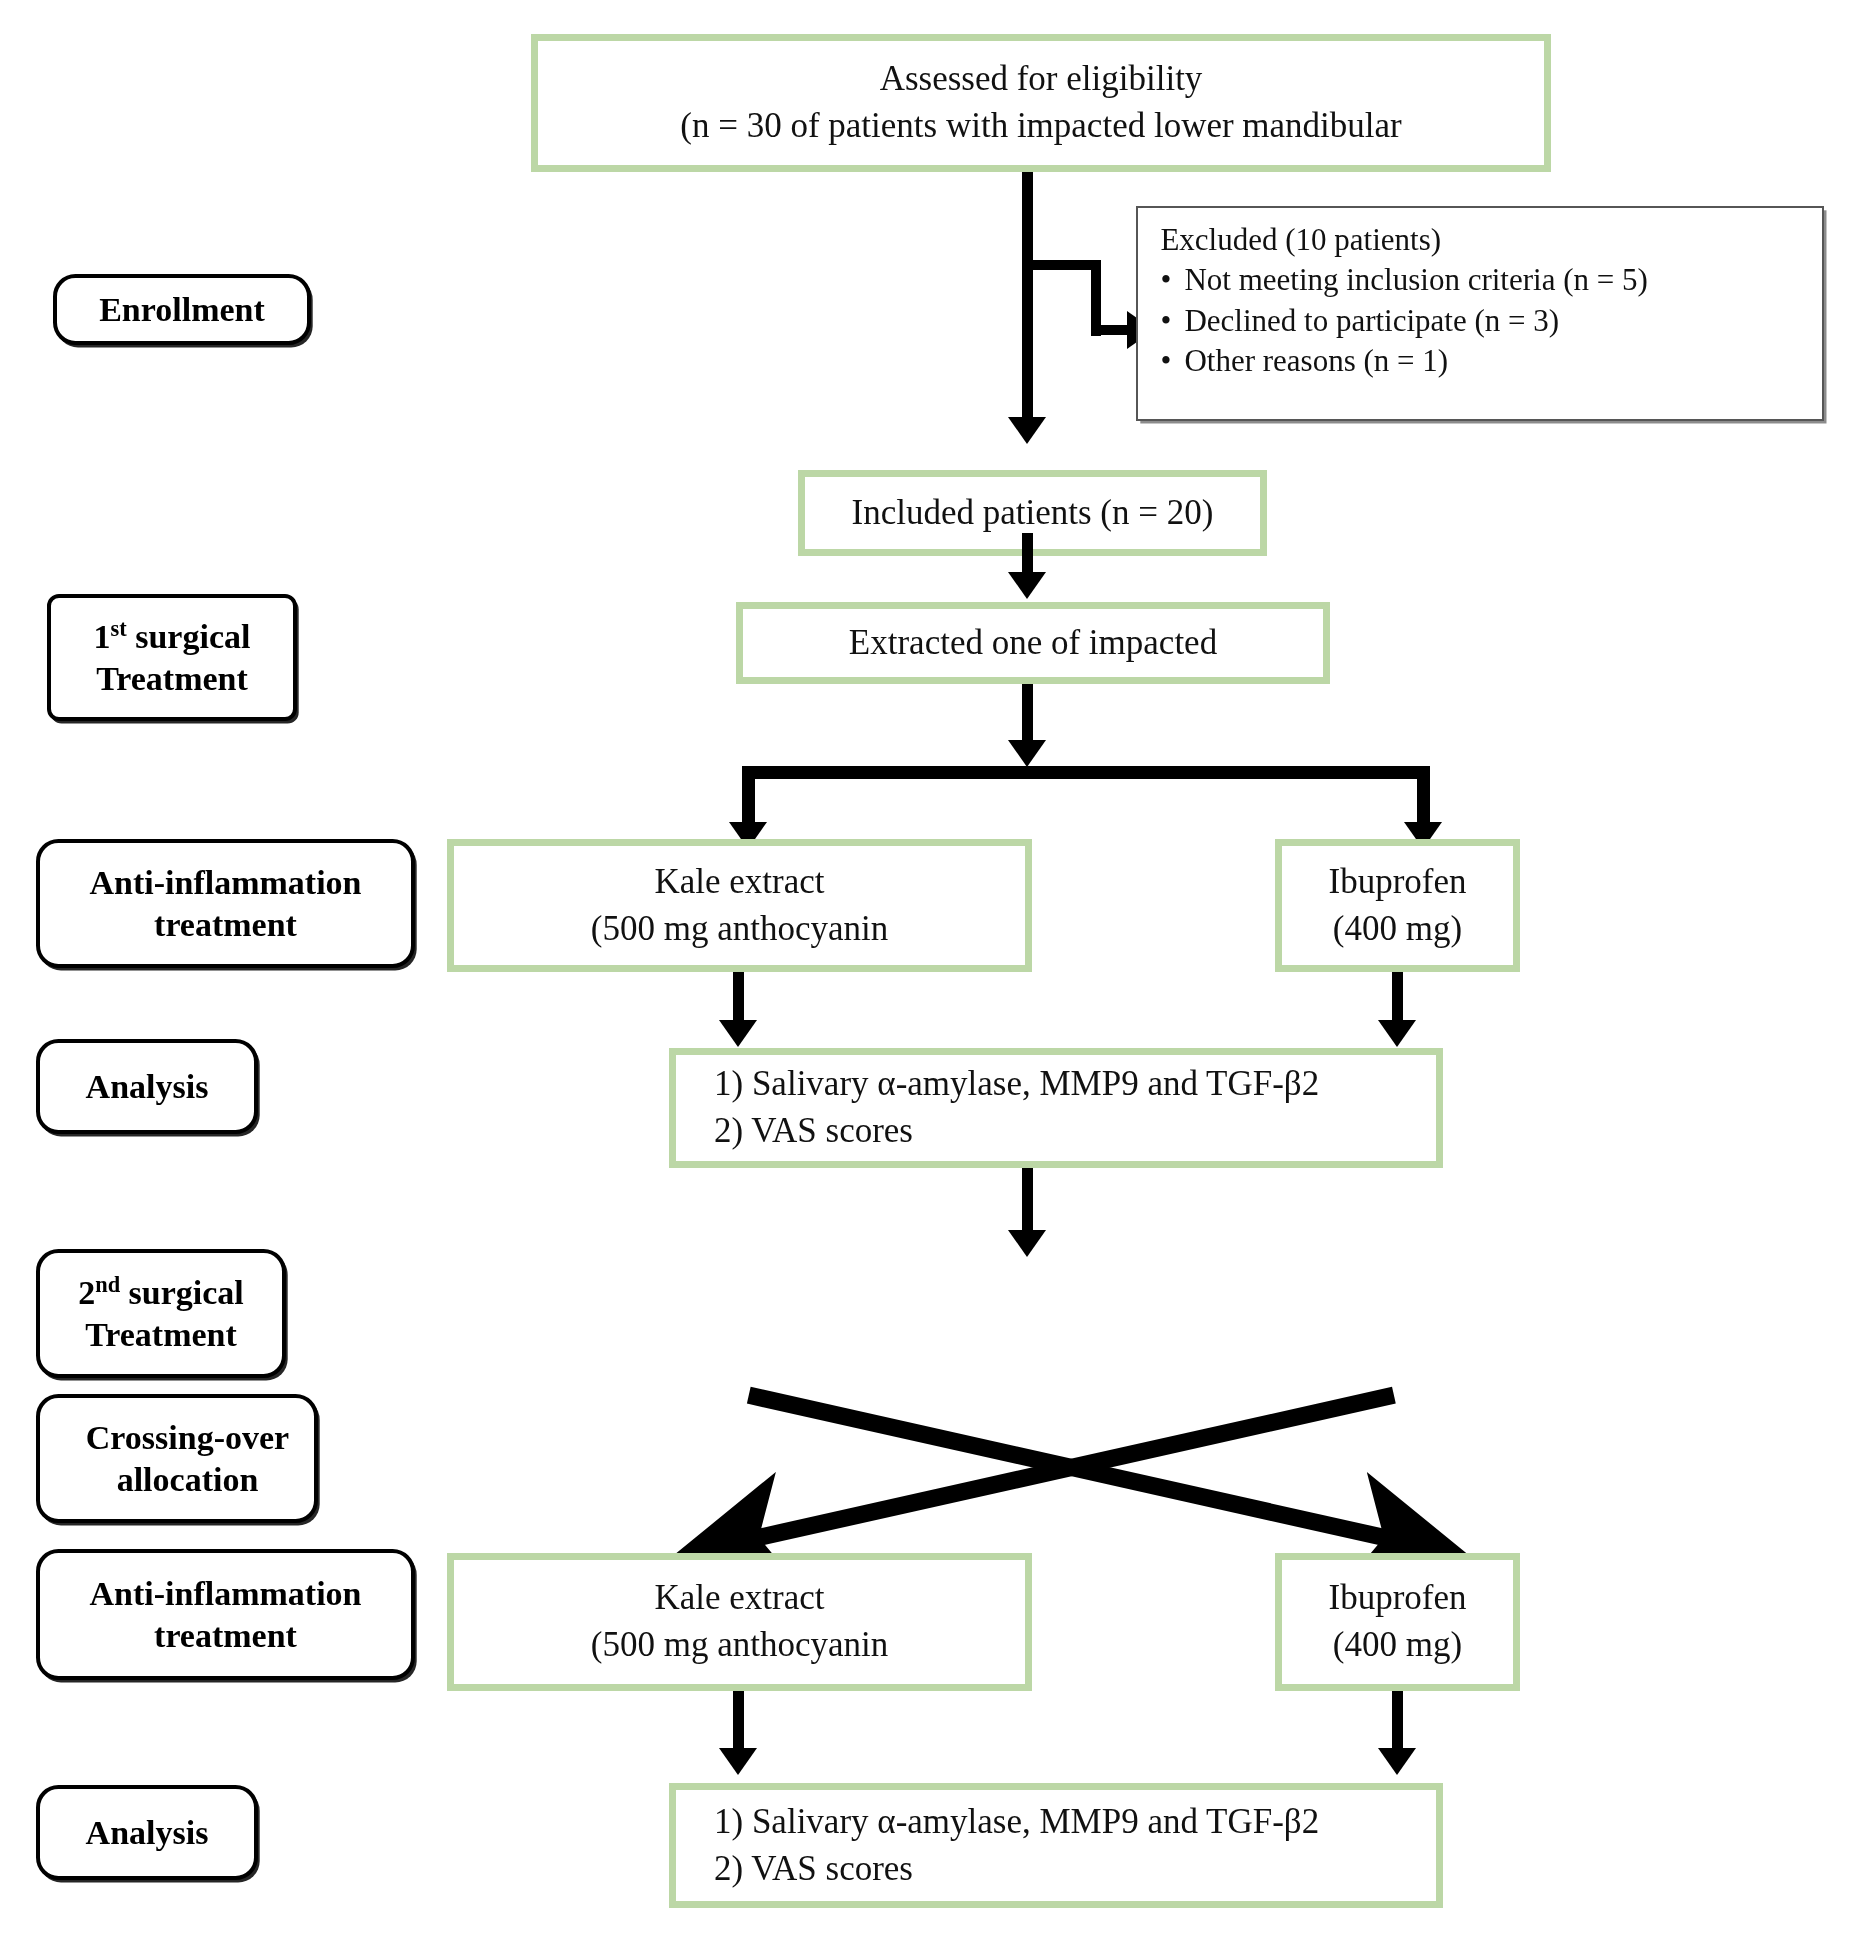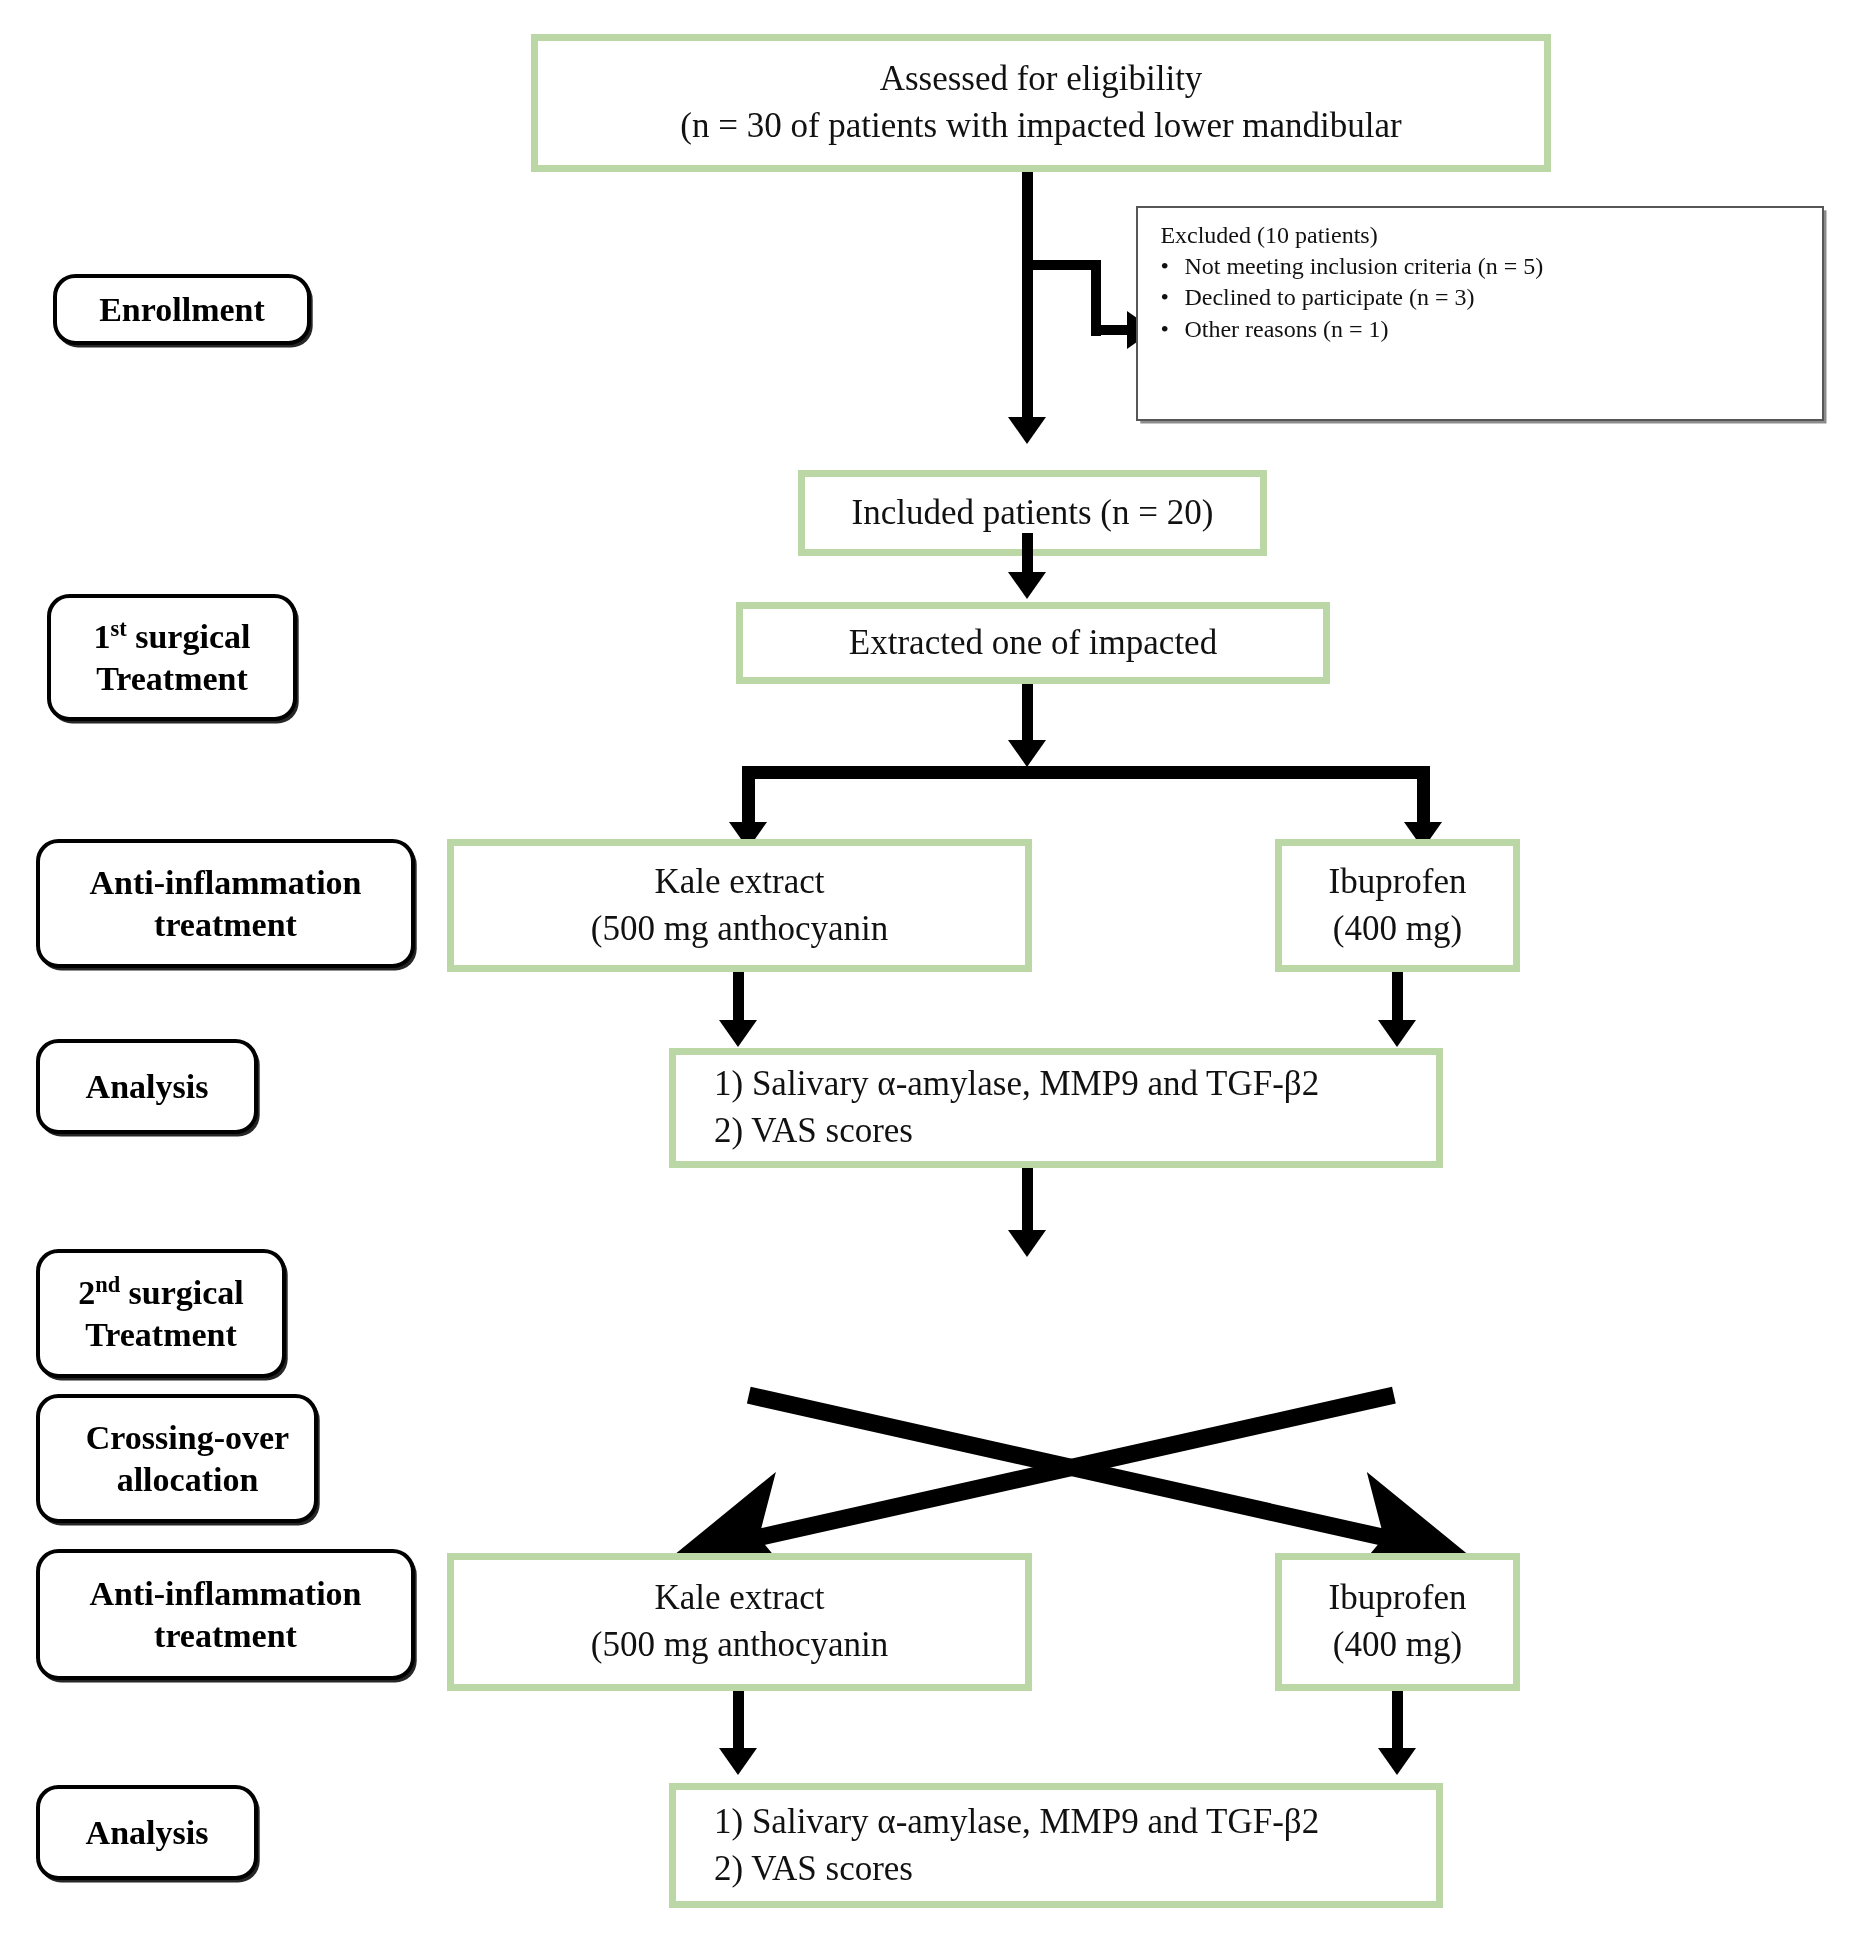--- a/index.html
+++ b/index.html
@@ -45,21 +45,21 @@
   .gbox.center{align-items:center;}
   .gbox.left{align-items:flex-start;text-align:left;padding-left:38px;}
   .gbox .ln{display:block;white-space:nowrap;}
   
   .xbox{
     position:absolute;
     box-sizing:border-box;
     border:2.6px solid #565656;
     background:#ffffff;
     padding:12px 17px 8.6px 22.4px;
-    font-size:24px;
+    font-size:31px;
     line-height:1.30;
     color:#111111;
     box-shadow:3.4px 3.4px 0 -0.9px rgba(0,0,0,0.45);
   }
   .xbox .ln{display:block;white-space:nowrap;}
   .xbox .bul{display:inline-block;width:24px;}
   
   .vline{position:absolute;background:#000000;}
   .hline{position:absolute;background:#000000;}
   .arrowhead-down{
@@ -79,21 +79,21 @@
 </head>
 <body>
 
 <div id="canvas">
 
   <div class="stage" style="left:53px;top:274px;width:258px;height:71px;">
     <span>Enrollment</span>
   </div>
 
 
-  <div class="stage" style="left:47px;top:594px;width:250px;height:127px;">
+  <div class="stage" style="left:47px;top:594px;width:250px;height:127px;border-radius:12px;">
     <span>
       <span>1</span><span class="ord">st</span><span> surgical</span><br>
       <span>Treatment</span>
     </span>
   </div>
 
   <div class="stage" style="left:36px;top:839px;width:379px;height:129px;">
     <span>
       <span>Anti-inflammation</span><br>
       <span>treatment</span>

